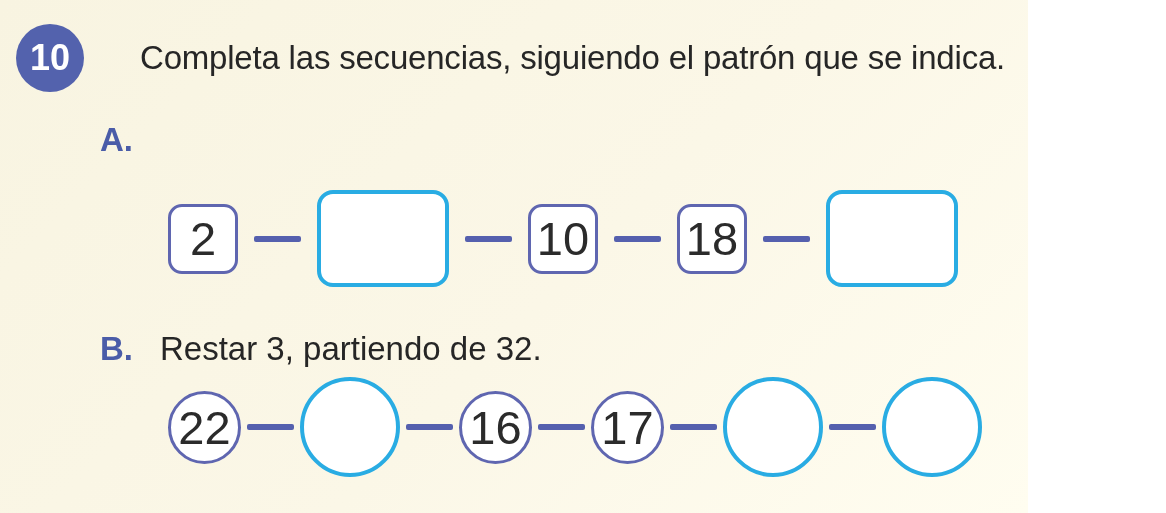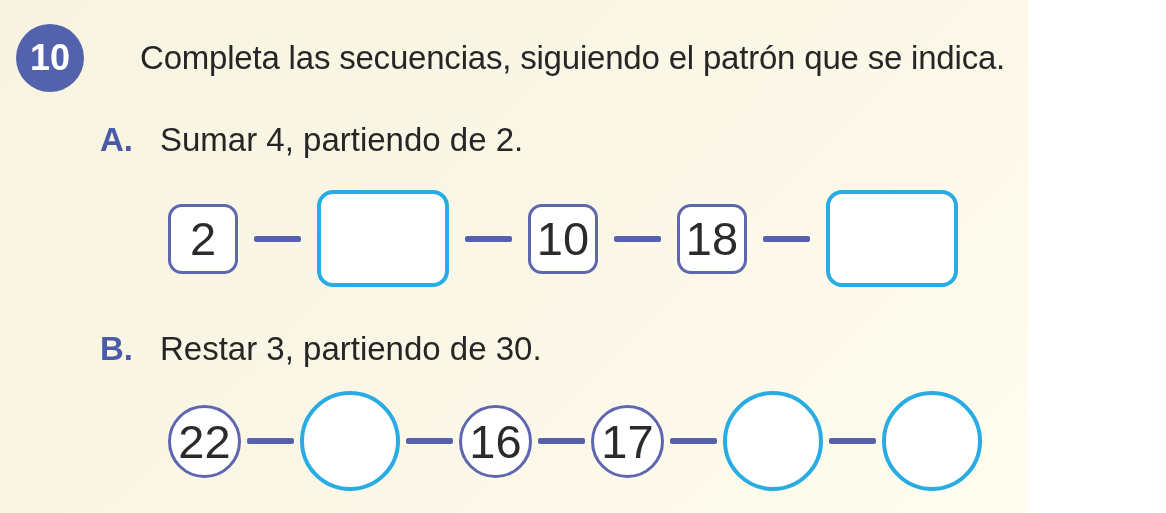--- a/index.html
+++ b/index.html
@@ -62,21 +62,21 @@
   #part-a-header { top: 121px; }
   #part-b-header { top: 330px; }
 
   
   .sequence {
     position: absolute;
     display: flex;
     align-items: center;
   }
   #sequence-a { left: 168px; top: 190px; height: 97px; gap: 16px; }
-  #sequence-b { left: 168px; top: 391px; height: 100px; gap: 6px; }
+  #sequence-b { left: 168px; top: 377px; height: 100px; gap: 6px; }
 
   .node {
     box-sizing: border-box;
     background: #ffffff;
     display: flex;
     align-items: center;
     justify-content: center;
     font-size: 47px;
     color: #2b2b2b;
     flex: 0 0 auto;
@@ -114,38 +114,37 @@
 
 <div id="worksheet">
 
   <div class="header">
     <div class="badge">10</div>
     <div class="title">Completa las secuencias, siguiendo el patrón que se indica.</div>
   </div>
 
   <div class="part-header" id="part-a-header">
     <span class="part-letter">A.</span>
-    <span class="part-instruction">Sumar 4, partiendo de 2.</span>
   </div>
 
   <div class="sequence" id="sequence-a">
       <div class="node square filled">2</div>
       <div class="dash"></div>
       <div class="node square empty"></div>
       <div class="dash"></div>
       <div class="node square filled">10</div>
       <div class="dash"></div>
       <div class="node square filled">18</div>
       <div class="dash"></div>
       <div class="node square empty"></div>
     </div>
 
   <div class="part-header" id="part-b-header">
     <span class="part-letter">B.</span>
-    <span class="part-instruction">Restar 3, partiendo de 30.</span>
+    <span class="part-instruction">Restar 3, partiendo de 32.</span>
   </div>
 
   <div class="sequence" id="sequence-b">
       <div class="node circle filled">22</div>
       <div class="dash"></div>
       <div class="node circle empty"></div>
       <div class="dash"></div>
       <div class="node circle filled">16</div>
       <div class="dash"></div>
       <div class="node circle filled">17</div>

